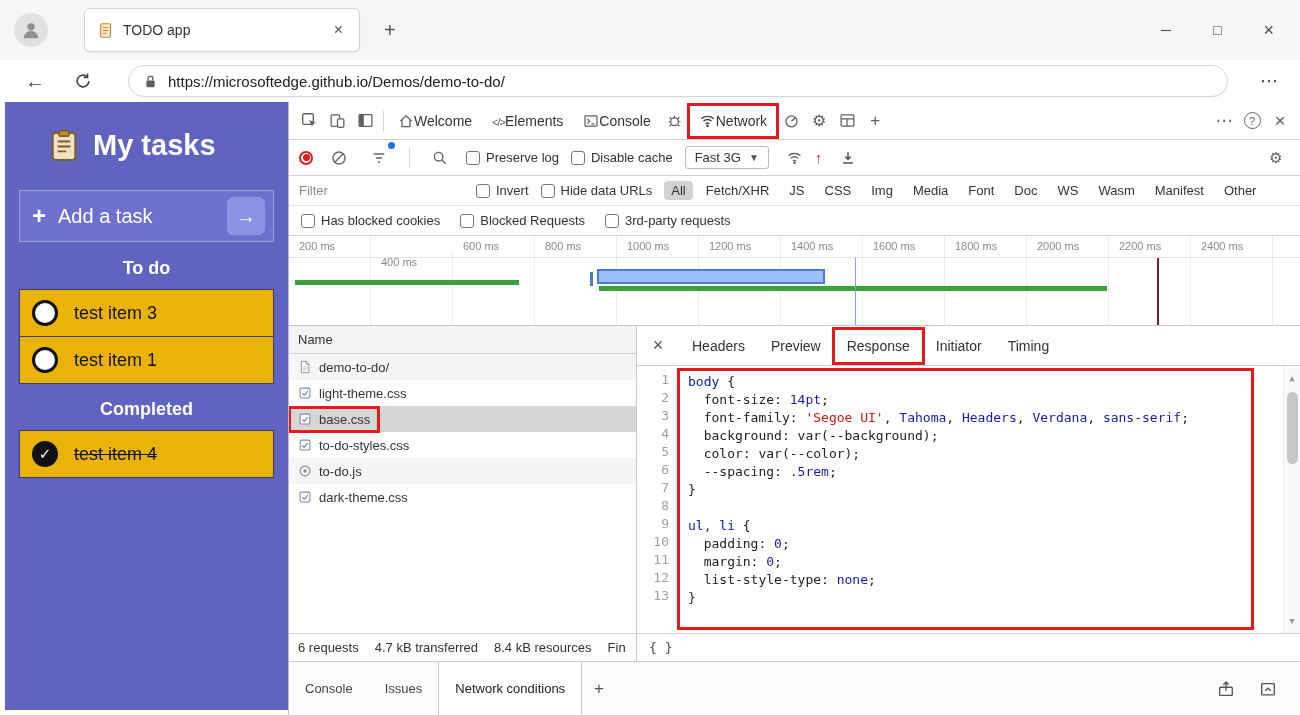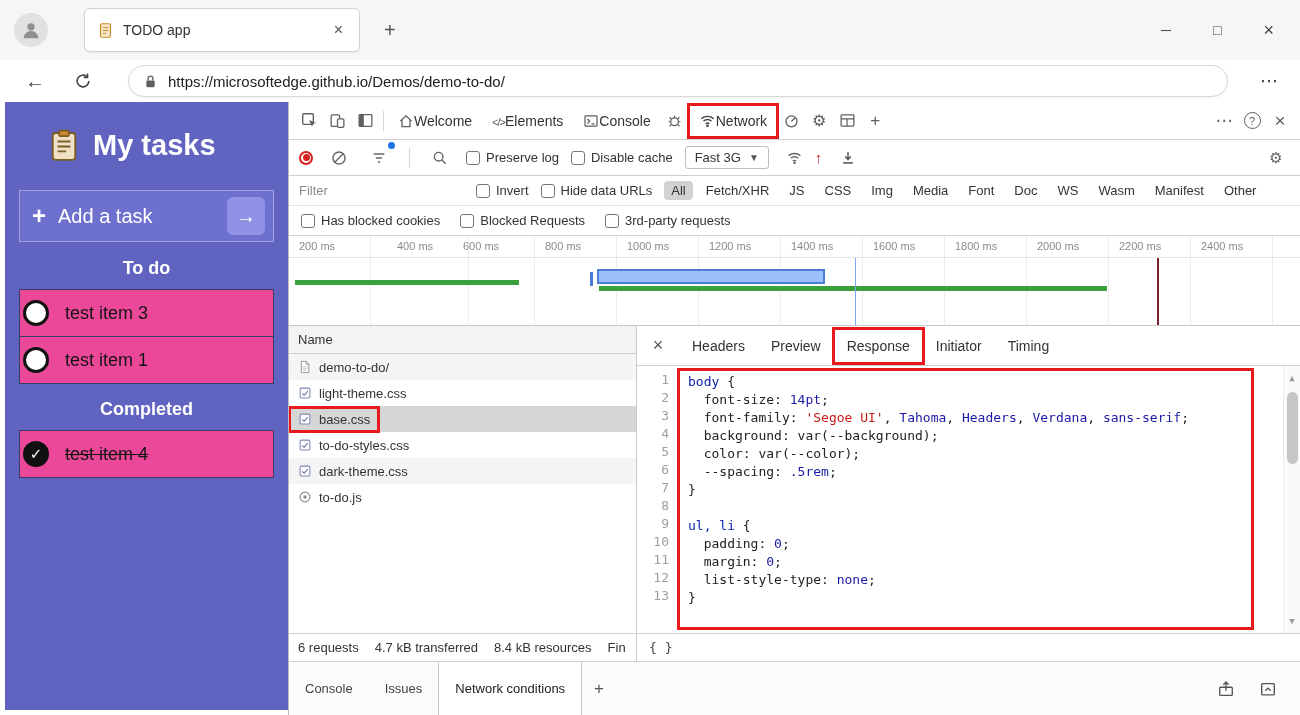--- a/index.html
+++ b/index.html
@@ -24,21 +24,21 @@
 
   
   .todo { position:absolute; left:5px; top:102px; width:283px; height:608px; background:#6163c1; color:#fff; }
   .todo-header { display:flex; align-items:center; gap:12px; padding:26px 0 0 42px; }
   .todo-title { font-size:29px; font-weight:bold; }
   .todo-addrow { margin:28px 14px 0 14px; height:52px; background:#6e70cd; border:1px solid rgba(255,255,255,.35); display:flex; align-items:center; padding:0 8px 0 12px; }
   .todo-plus { font-size:24px; font-weight:bold; margin-right:12px; }
   .todo-add-label { font-size:20px; }
   .todo-arrow-btn { margin-left:auto; width:38px; height:38px; background:#8f91e4; border-radius:6px; display:flex; align-items:center; justify-content:center; font-size:20px; color:#fff; }
   .todo-section-label { text-align:center; font-size:18px; font-weight:bold; margin:16px 0 10px 0; }
-  .todo-item { margin:0 14px -1px 14px; height:48px; background:#ec4899; border:1px solid #3c3d66; display:flex; align-items:center; gap:16px; padding:0 3px; color:#141414; font-size:18px; }
+  .todo-item { margin:0 14px -1px 14px; height:48px; background:#eab308; border:1px solid #3c3d66; display:flex; align-items:center; gap:16px; padding:0 12px; color:#141414; font-size:18px; }
   .todo-circle { width:26px; height:26px; min-width:26px; border:3px solid #111; border-radius:50%; background:#fff; display:flex; align-items:center; justify-content:center; font-size:15px; font-weight:bold; color:#fff; }
   .todo-circle.checked { background:#111; }
   .todo-item.done .todo-item-text { text-decoration:line-through; }
 
   
   .devtools { position:absolute; left:288px; top:102px; width:1012px; height:613px; background:#fff; border-left:1px solid #bdbdbd; display:flex; flex-direction:column; font-size:13px; color:#333; }
   .icon-btn { display:flex; align-items:center; justify-content:center; width:28px; height:28px; color:#5f5f5f; }
   .vdiv { width:1px; height:20px; background:#d6d6d6; margin:0 4px; }
 
   .dt-tabbar { height:38px; min-height:38px; display:flex; align-items:center; border-bottom:1px solid #cfcfcf; padding:0 6px; }
@@ -360,21 +360,21 @@
         <span class="cb"></span>
         <span>3rd-party requests</span>
       </span>
     </div>
 
   <div class="waterfall">
     <div id="wf-cells">
         <div class="wf-cell" style="left: 0px; width: 82px;">
           <span class="wf-label">200 ms</span>
         </div>
-        <div class="wf-cell" style="left: 98px; width: 82px;">
+        <div class="wf-cell" style="left: 82px; width: 82px; margin-top: 16px;">
           <span class="wf-label">400 ms</span>
         </div>
         <div class="wf-cell" style="left: 164px; width: 82px;">
           <span class="wf-label">600 ms</span>
         </div>
         <div class="wf-cell" style="left: 246px; width: 82px;">
           <span class="wf-label">800 ms</span>
         </div>
         <div class="wf-cell" style="left: 328px; width: 82px;">
           <span class="wf-label">1000 ms</span>
@@ -458,36 +458,36 @@
                   <path d="M4.8 8.4l2.2 2.2 4.2-4.8" fill="none" stroke="#8087b2" stroke-width="1.5"></path>
                 </svg>
               </span>
               <span>to-do-styles.css</span>
             </span>
           </div>
           <div class="req-row">
             <span style="display: inline-flex; align-items: center; gap: 7px;">
               <span>
                 <svg width="14" height="14" viewBox="0 0 16 16">
+                  <circle cx="8" cy="8" r="5.6" fill="none" stroke="#8a8a8a" stroke-width="1.3"></circle>
+                  <circle cx="8" cy="8" r="1.9" fill="#8a8a8a"></circle>
+                </svg>
+              </span>
+              <span>to-do.js</span>
+            </span>
+          </div>
+          <div class="req-row">
+            <span style="display: inline-flex; align-items: center; gap: 7px;">
+              <span>
+                <svg width="14" height="14" viewBox="0 0 16 16">
                   <rect x="2.4" y="2.4" width="11.2" height="11.2" rx="1.5" fill="#fff" stroke="#8087b2" stroke-width="1.2"></rect>
                   <path d="M4.8 8.4l2.2 2.2 4.2-4.8" fill="none" stroke="#8087b2" stroke-width="1.5"></path>
                 </svg>
               </span>
               <span>dark-theme.css</span>
-            </span>
-          </div>
-          <div class="req-row">
-            <span style="display: inline-flex; align-items: center; gap: 7px;">
-              <span>
-                <svg width="14" height="14" viewBox="0 0 16 16">
-                  <circle cx="8" cy="8" r="5.6" fill="none" stroke="#8a8a8a" stroke-width="1.3"></circle>
-                  <circle cx="8" cy="8" r="1.9" fill="#8a8a8a"></circle>
-                </svg>
-              </span>
-              <span>to-do.js</span>
             </span>
           </div>
         </div>
     </div>
 
     <div class="response">
       <div class="resp-tabs">
         <span class="resp-close">×</span>
         <span id="resp-tabs-list" style="display:flex;height:100%;align-items:center">
             <span class="resp-tab">Headers</span>

